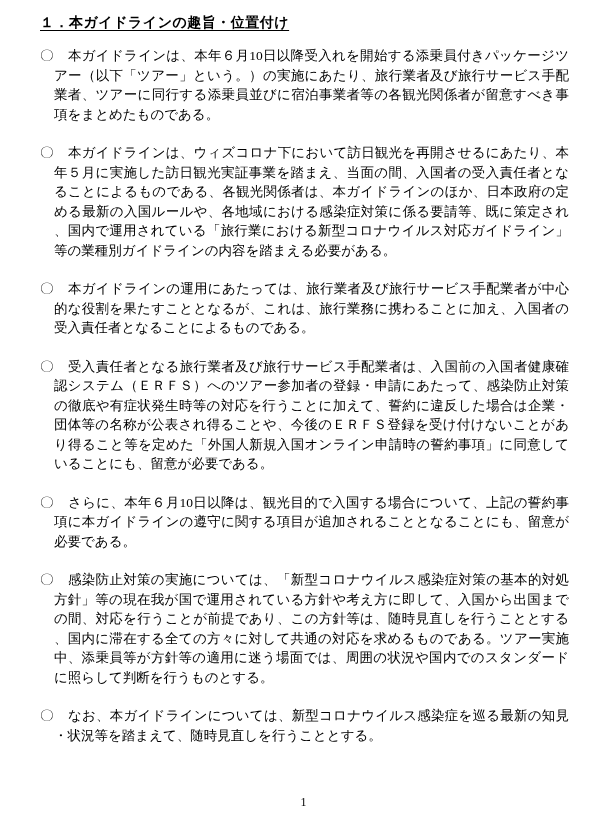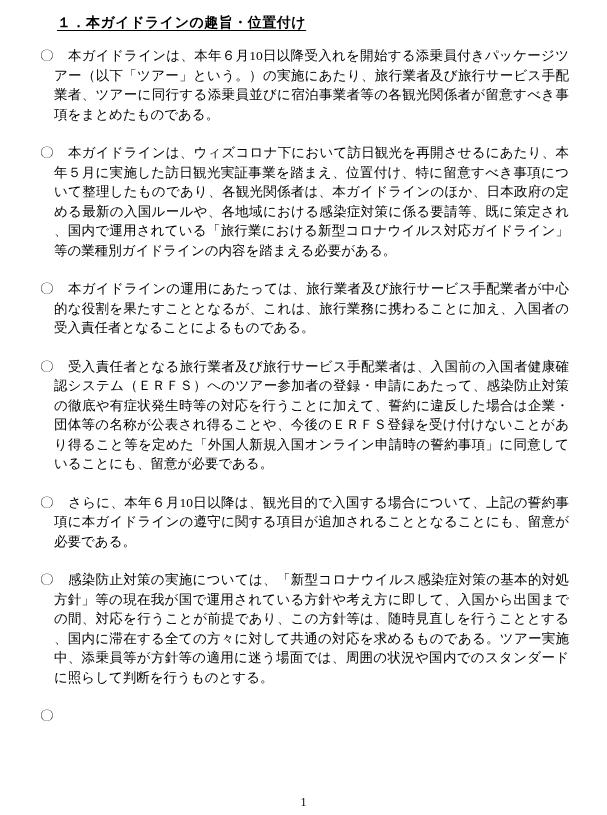--- a/index.html
+++ b/index.html
@@ -21,21 +21,21 @@
     padding: 12px 38px 28px 40px;
     overflow: hidden;
   }
   .title {
     font-family: "Liberation Sans", "DejaVu Sans", sans-serif;
     font-weight: bold;
     font-size: 14px;
     line-height: 20px;
     text-decoration: underline;
     text-underline-offset: 3px;
-    margin: 0 0 14px 17px;
+    margin: 0 0 14px 0;
     letter-spacing: 0.5px;
   }
   .para {
     position: relative;
     margin: 0 0 19px 14px;   
     text-indent: 14px;        
     text-align: justify;
     word-break: break-all;
     line-break: anywhere;
   }
@@ -69,21 +69,21 @@
 
   <div>
 
     <div class="para">
       <span class="bullet">〇</span>
       <span>本ガイドラインは、本年６月10日以降受入れを開始する添乗員付きパッケージツアー（以下「ツアー」という。）の実施にあたり、旅行業者及び旅行サービス手配業者、ツアーに同行する添乗員並びに宿泊事業者等の各観光関係者が留意すべき事項をまとめたものである。</span>
     </div>
 
     <div class="para">
       <span class="bullet">〇</span>
-      <span>本ガイドラインは、ウィズコロナ下において訪日観光を再開させるにあたり、本年５月に実施した訪日観光実証事業を踏まえ、位置付け、特に留意すべき事項について整理したものであり、各観光関係者は、本ガイドラインのほか、日本政府の定める最新の入国ルールや、各地域における感染症対策に係る要請等、既に策定され、国内で運用されている「旅行業における新型コロナウイルス対応ガイドライン」等の業種別ガイドラインの内容を踏まえる必要がある。</span>
+      <span>本ガイドラインは、ウィズコロナ下において訪日観光を再開させるにあたり、本年５月に実施した訪日観光実証事業を踏まえ、当面の間、入国者の受入責任者となることによるものである、各観光関係者は、本ガイドラインのほか、日本政府の定める最新の入国ルールや、各地域における感染症対策に係る要請等、既に策定され、国内で運用されている「旅行業における新型コロナウイルス対応ガイドライン」等の業種別ガイドラインの内容を踏まえる必要がある。</span>
     </div>
 
     <div class="para">
       <span class="bullet">〇</span>
       <span>本ガイドラインの運用にあたっては、旅行業者及び旅行サービス手配業者が中心的な役割を果たすこととなるが、これは、旅行業務に携わることに加え、入国者の受入責任者となることによるものである。</span>
     </div>
 
     <div class="para">
       <span class="bullet">〇</span>
       <span>受入責任者となる旅行業者及び旅行サービス手配業者は、入国前の入国者健康確認システム（ＥＲＦＳ）へのツアー参加者の登録・申請にあたって、感染防止対策の徹底や有症状発生時等の対応を行うことに加えて、誓約に違反した場合は企業・団体等の名称が公表され得ることや、今後のＥＲＦＳ登録を受け付けないことがあり得ること等を定めた「外国人新規入国オンライン申請時の誓約事項」に同意していることにも、留意が必要である。</span>
@@ -94,19 +94,20 @@
       <span>さらに、本年６月10日以降は、観光目的で入国する場合について、上記の誓約事項に本ガイドラインの遵守に関する項目が追加されることとなることにも、留意が必要である。</span>
     </div>
 
     <div class="para">
       <span class="bullet">〇</span>
       <span>感染防止対策の実施については、「新型コロナウイルス感染症対策の基本的対処方針」等の現在我が国で運用されている方針や考え方に即して、入国から出国までの間、対応を行うことが前提であり、この方針等は、随時見直しを行うこととする、国内に滞在する全ての方々に対して共通の対応を求めるものである。ツアー実施中、添乗員等が方針等の適用に迷う場面では、周囲の状況や国内でのスタンダードに照らして判断を行うものとする。</span>
     </div>
 
     <div class="para">
       <span class="bullet">〇</span>
+      <span>なお、本ガイドラインについては、新型コロナウイルス感染症を巡る最新の知見・状況等を踏まえて、随時見直しを行うこととする。</span>
     </div>
 
   </div>
 
   <div class="page-number">1</div>
 
 </div>
 
 </body></html>

